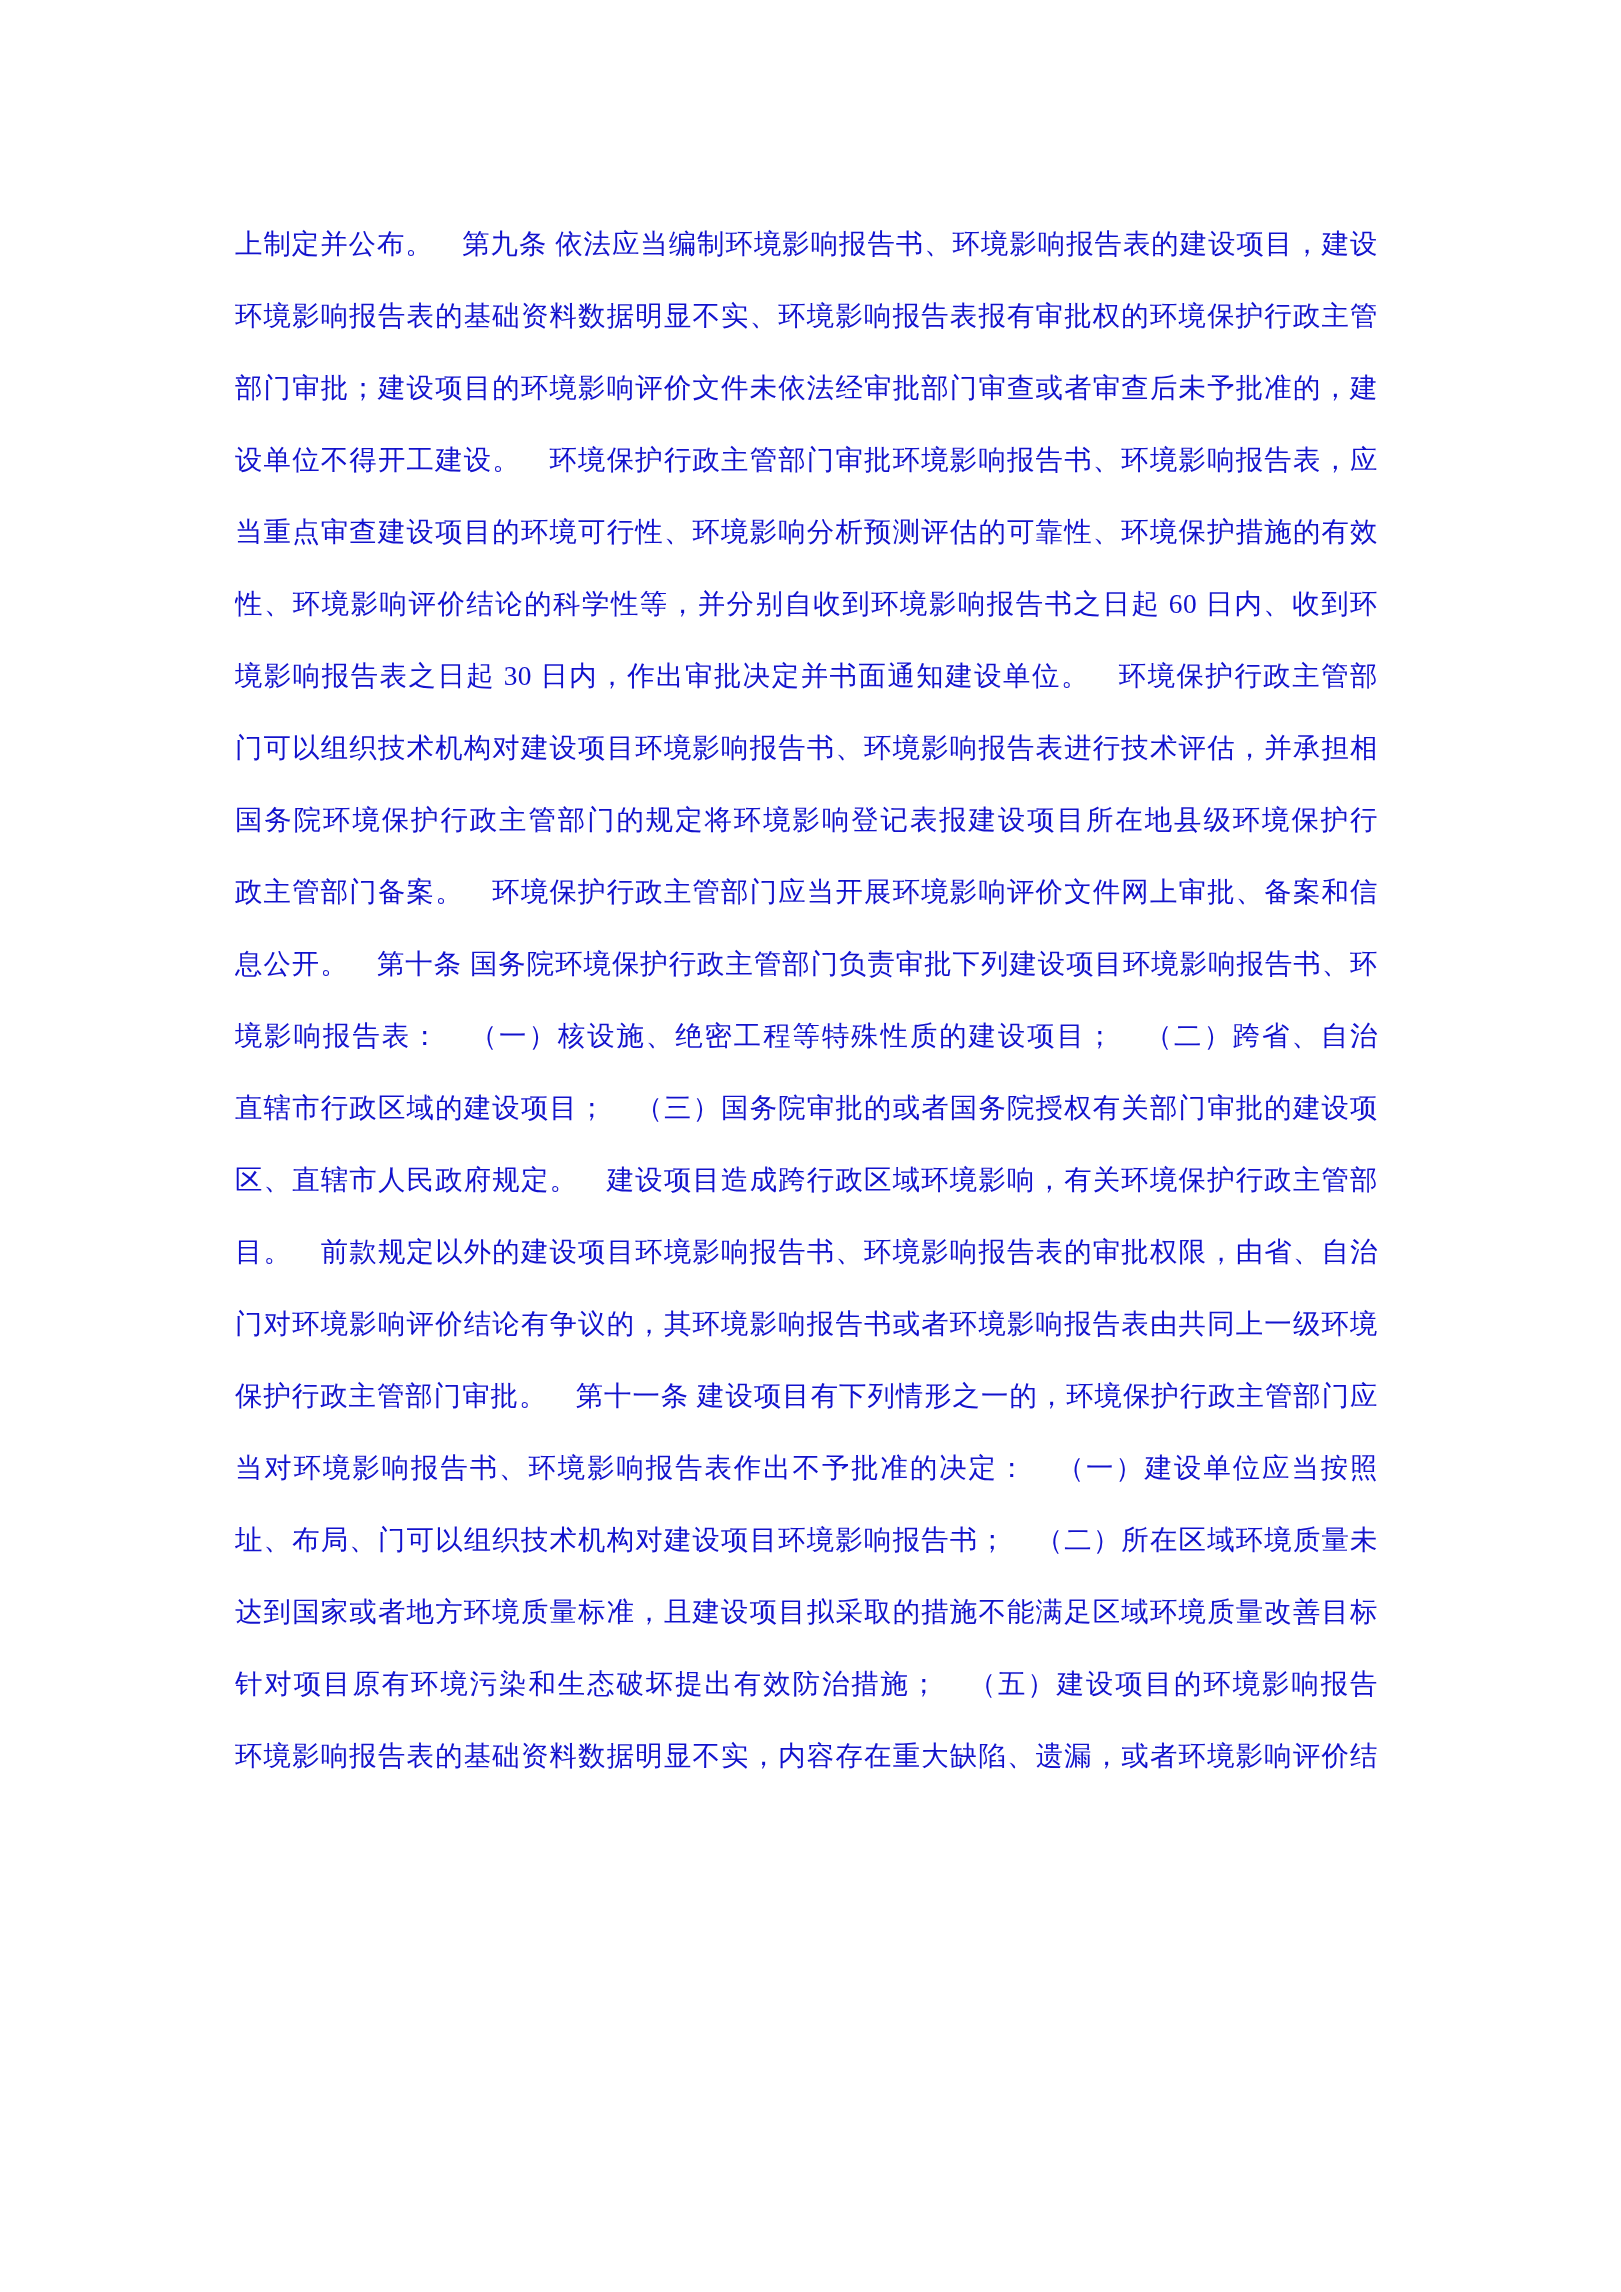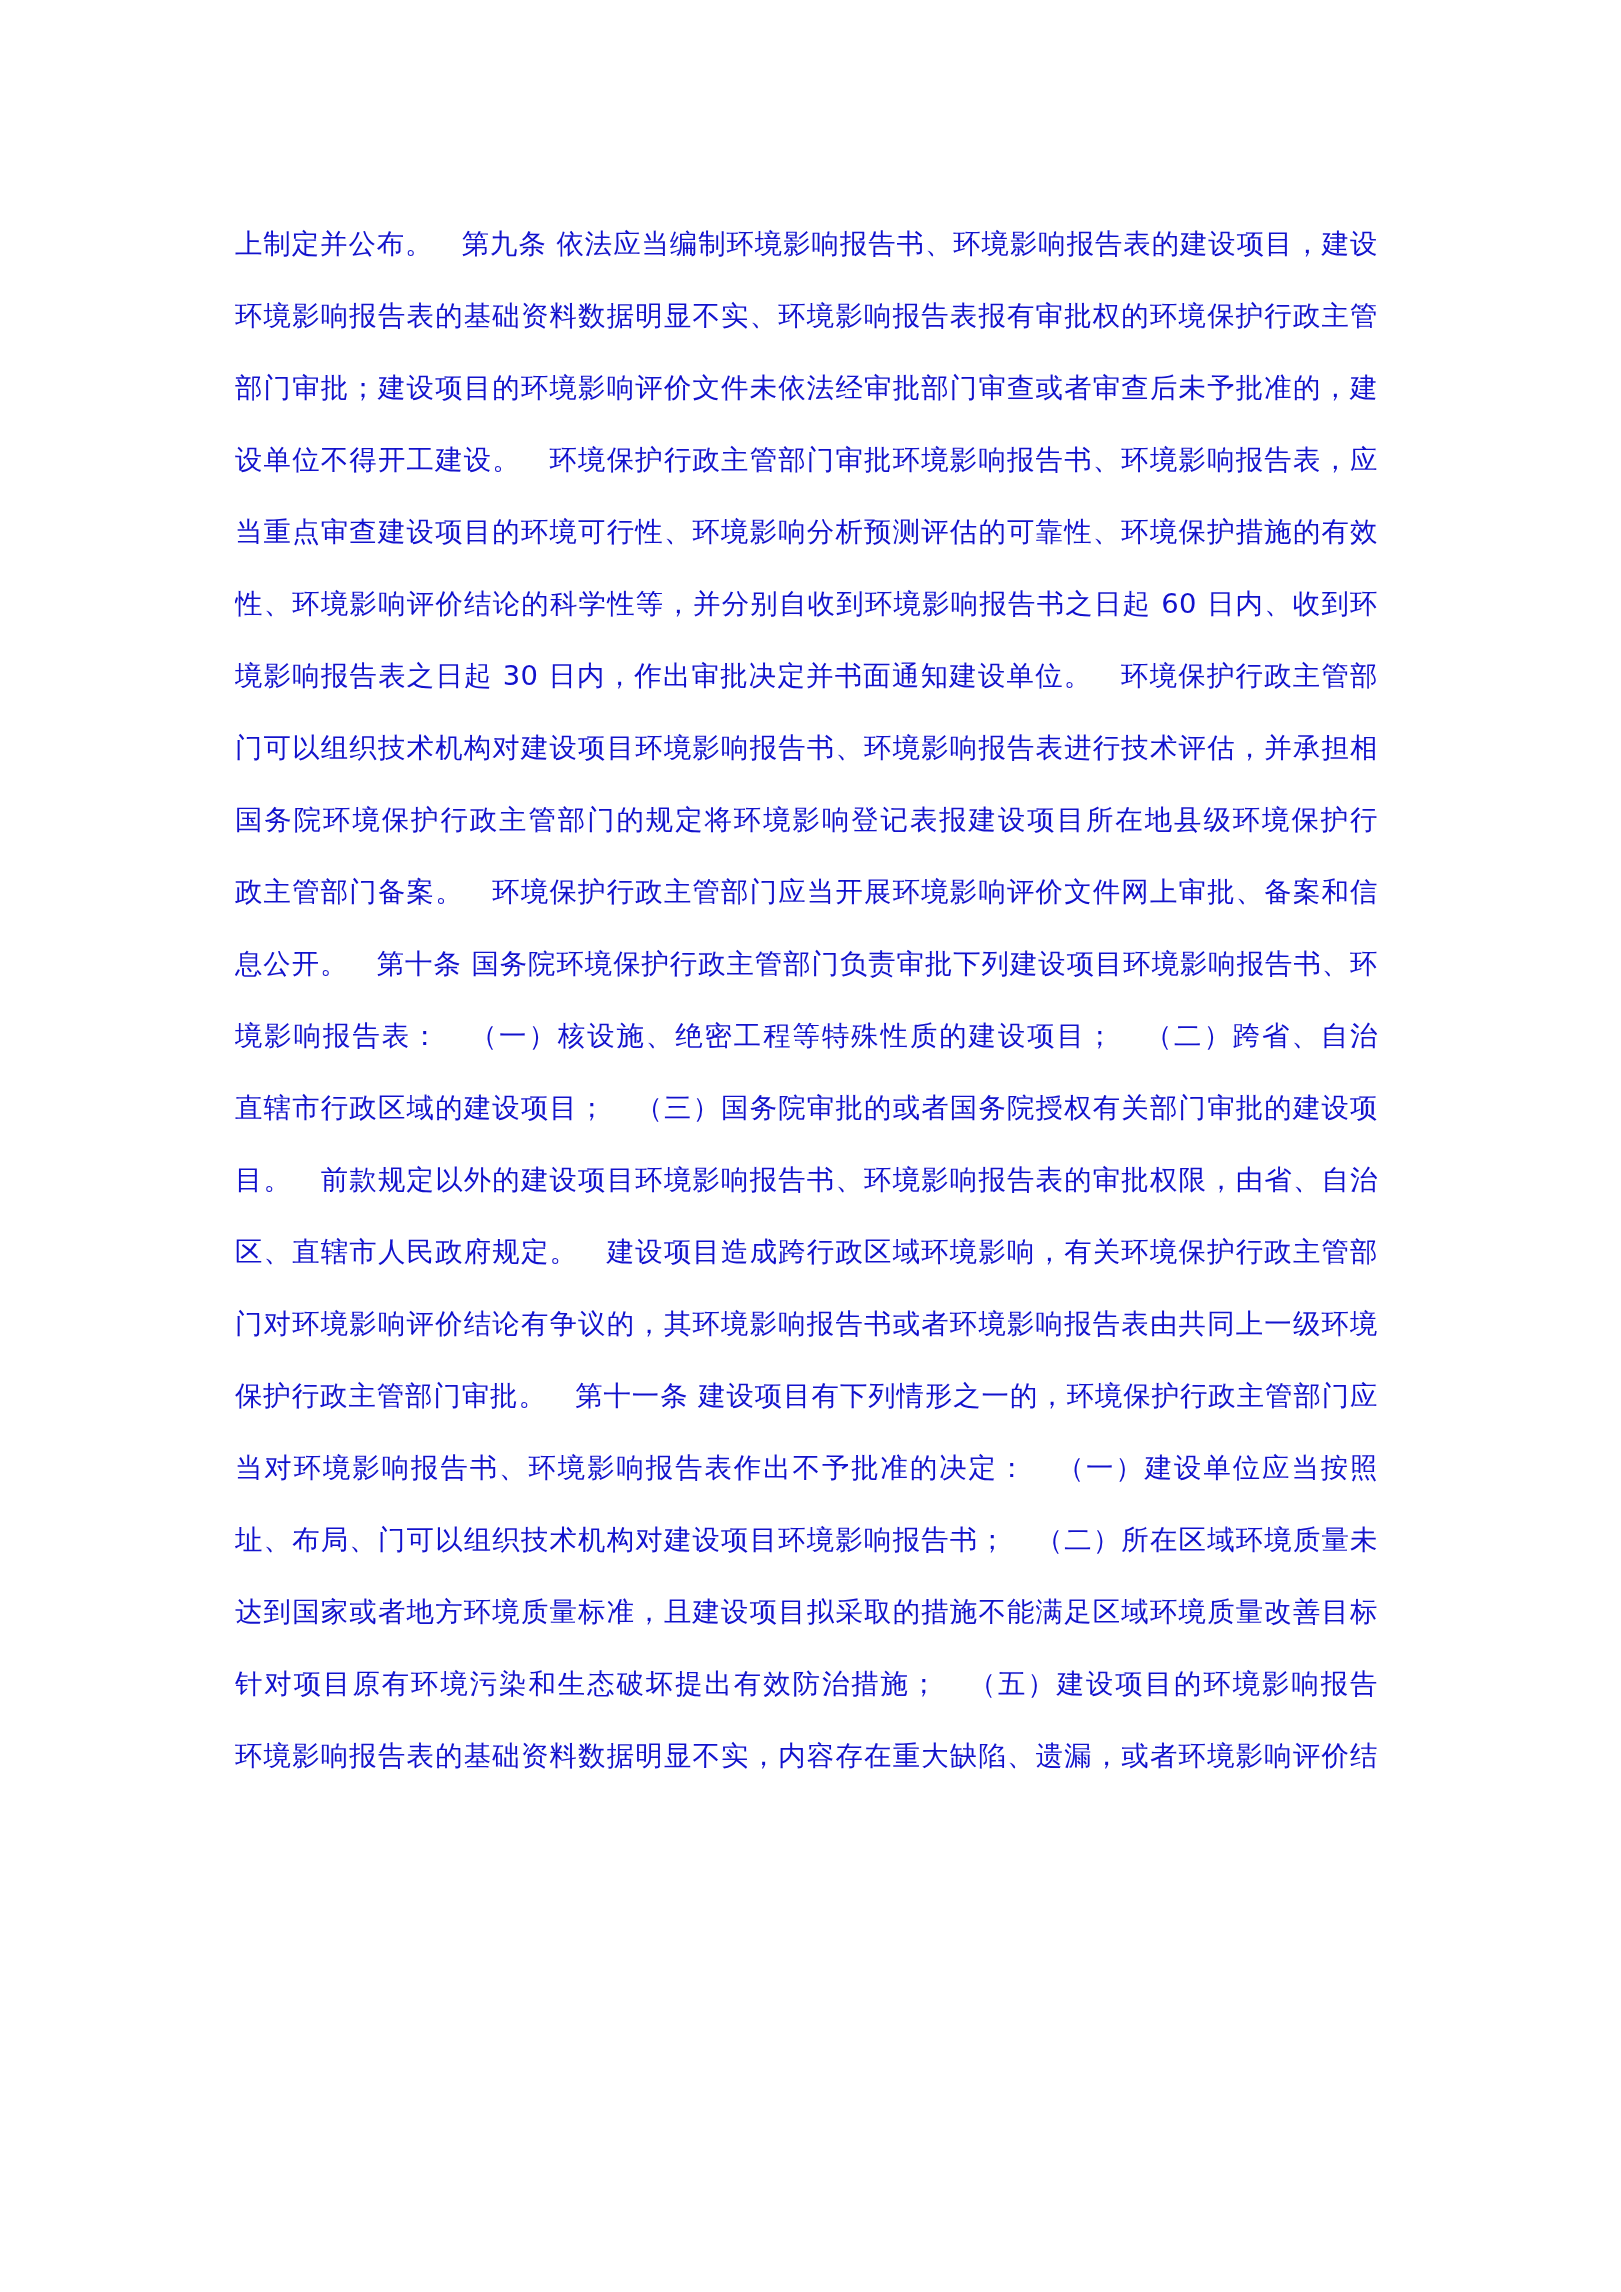--- a/index.html
+++ b/index.html
@@ -18,20 +18,21 @@
     position: absolute;
     inset: 0;
     background: #ffffff;
   }
   .text-block {
     position: absolute;
     left: 235px;
     top: 208px;
     width: 1143px;
     color: var(--ink, #1212cc);
+    font-family: Liberation Serif, serif;
   }
   .text-line {
     height: 72px;
     line-height: 72px;
     font-size: 27.4px;
     font-weight: 500;
     letter-spacing: 0.5px;
     white-space: normal;
     text-align: justify;
     text-align-last: justify;
@@ -49,22 +50,22 @@
       <div class="text-line">设单位不得开工建设。　环境保护行政主管部门审批环境影响报告书、环境影响报告表，应</div>
       <div class="text-line">当重点审查建设项目的环境可行性、环境影响分析预测评估的可靠性、环境保护措施的有效</div>
       <div class="text-line">性、环境影响评价结论的科学性等，并分别自收到环境影响报告书之日起 60 日内、收到环</div>
       <div class="text-line">境影响报告表之日起 30 日内，作出审批决定并书面通知建设单位。　环境保护行政主管部</div>
       <div class="text-line">门可以组织技术机构对建设项目环境影响报告书、环境影响报告表进行技术评估，并承担相</div>
       <div class="text-line">国务院环境保护行政主管部门的规定将环境影响登记表报建设项目所在地县级环境保护行</div>
       <div class="text-line">政主管部门备案。　环境保护行政主管部门应当开展环境影响评价文件网上审批、备案和信</div>
       <div class="text-line">息公开。　第十条 国务院环境保护行政主管部门负责审批下列建设项目环境影响报告书、环</div>
       <div class="text-line">境影响报告表：　（一）核设施、绝密工程等特殊性质的建设项目；　（二）跨省、自治区、</div>
       <div class="text-line">直辖市行政区域的建设项目；　（三）国务院审批的或者国务院授权有关部门审批的建设项</div>
+      <div class="text-line">区、直辖市人民政府规定。　建设项目造成跨行政区域环境影响，有关环境保护行政主管部</div>
       <div class="text-line">目。　前款规定以外的建设项目环境影响报告书、环境影响报告表的审批权限，由省、自治</div>
-      <div class="text-line">区、直辖市人民政府规定。　建设项目造成跨行政区域环境影响，有关环境保护行政主管部</div>
       <div class="text-line">门对环境影响评价结论有争议的，其环境影响报告书或者环境影响报告表由共同上一级环境</div>
       <div class="text-line">保护行政主管部门审批。　第十一条 建设项目有下列情形之一的，环境保护行政主管部门应</div>
       <div class="text-line">当对环境影响报告书、环境影响报告表作出不予批准的决定：　（一）建设单位应当按照</div>
       <div class="text-line">址、布局、门可以组织技术机构对建设项目环境影响报告书；　（二）所在区域环境质量未</div>
       <div class="text-line">达到国家或者地方环境质量标准，且建设项目拟采取的措施不能满足区域环境质量改善目标</div>
       <div class="text-line">针对项目原有环境污染和生态破坏提出有效防治措施；　（五）建设项目的环境影响报告书、</div>
       <div class="text-line">环境影响报告表的基础资料数据明显不实，内容存在重大缺陷、遗漏，或者环境影响评价结</div>
     </div>
 </div>
 

